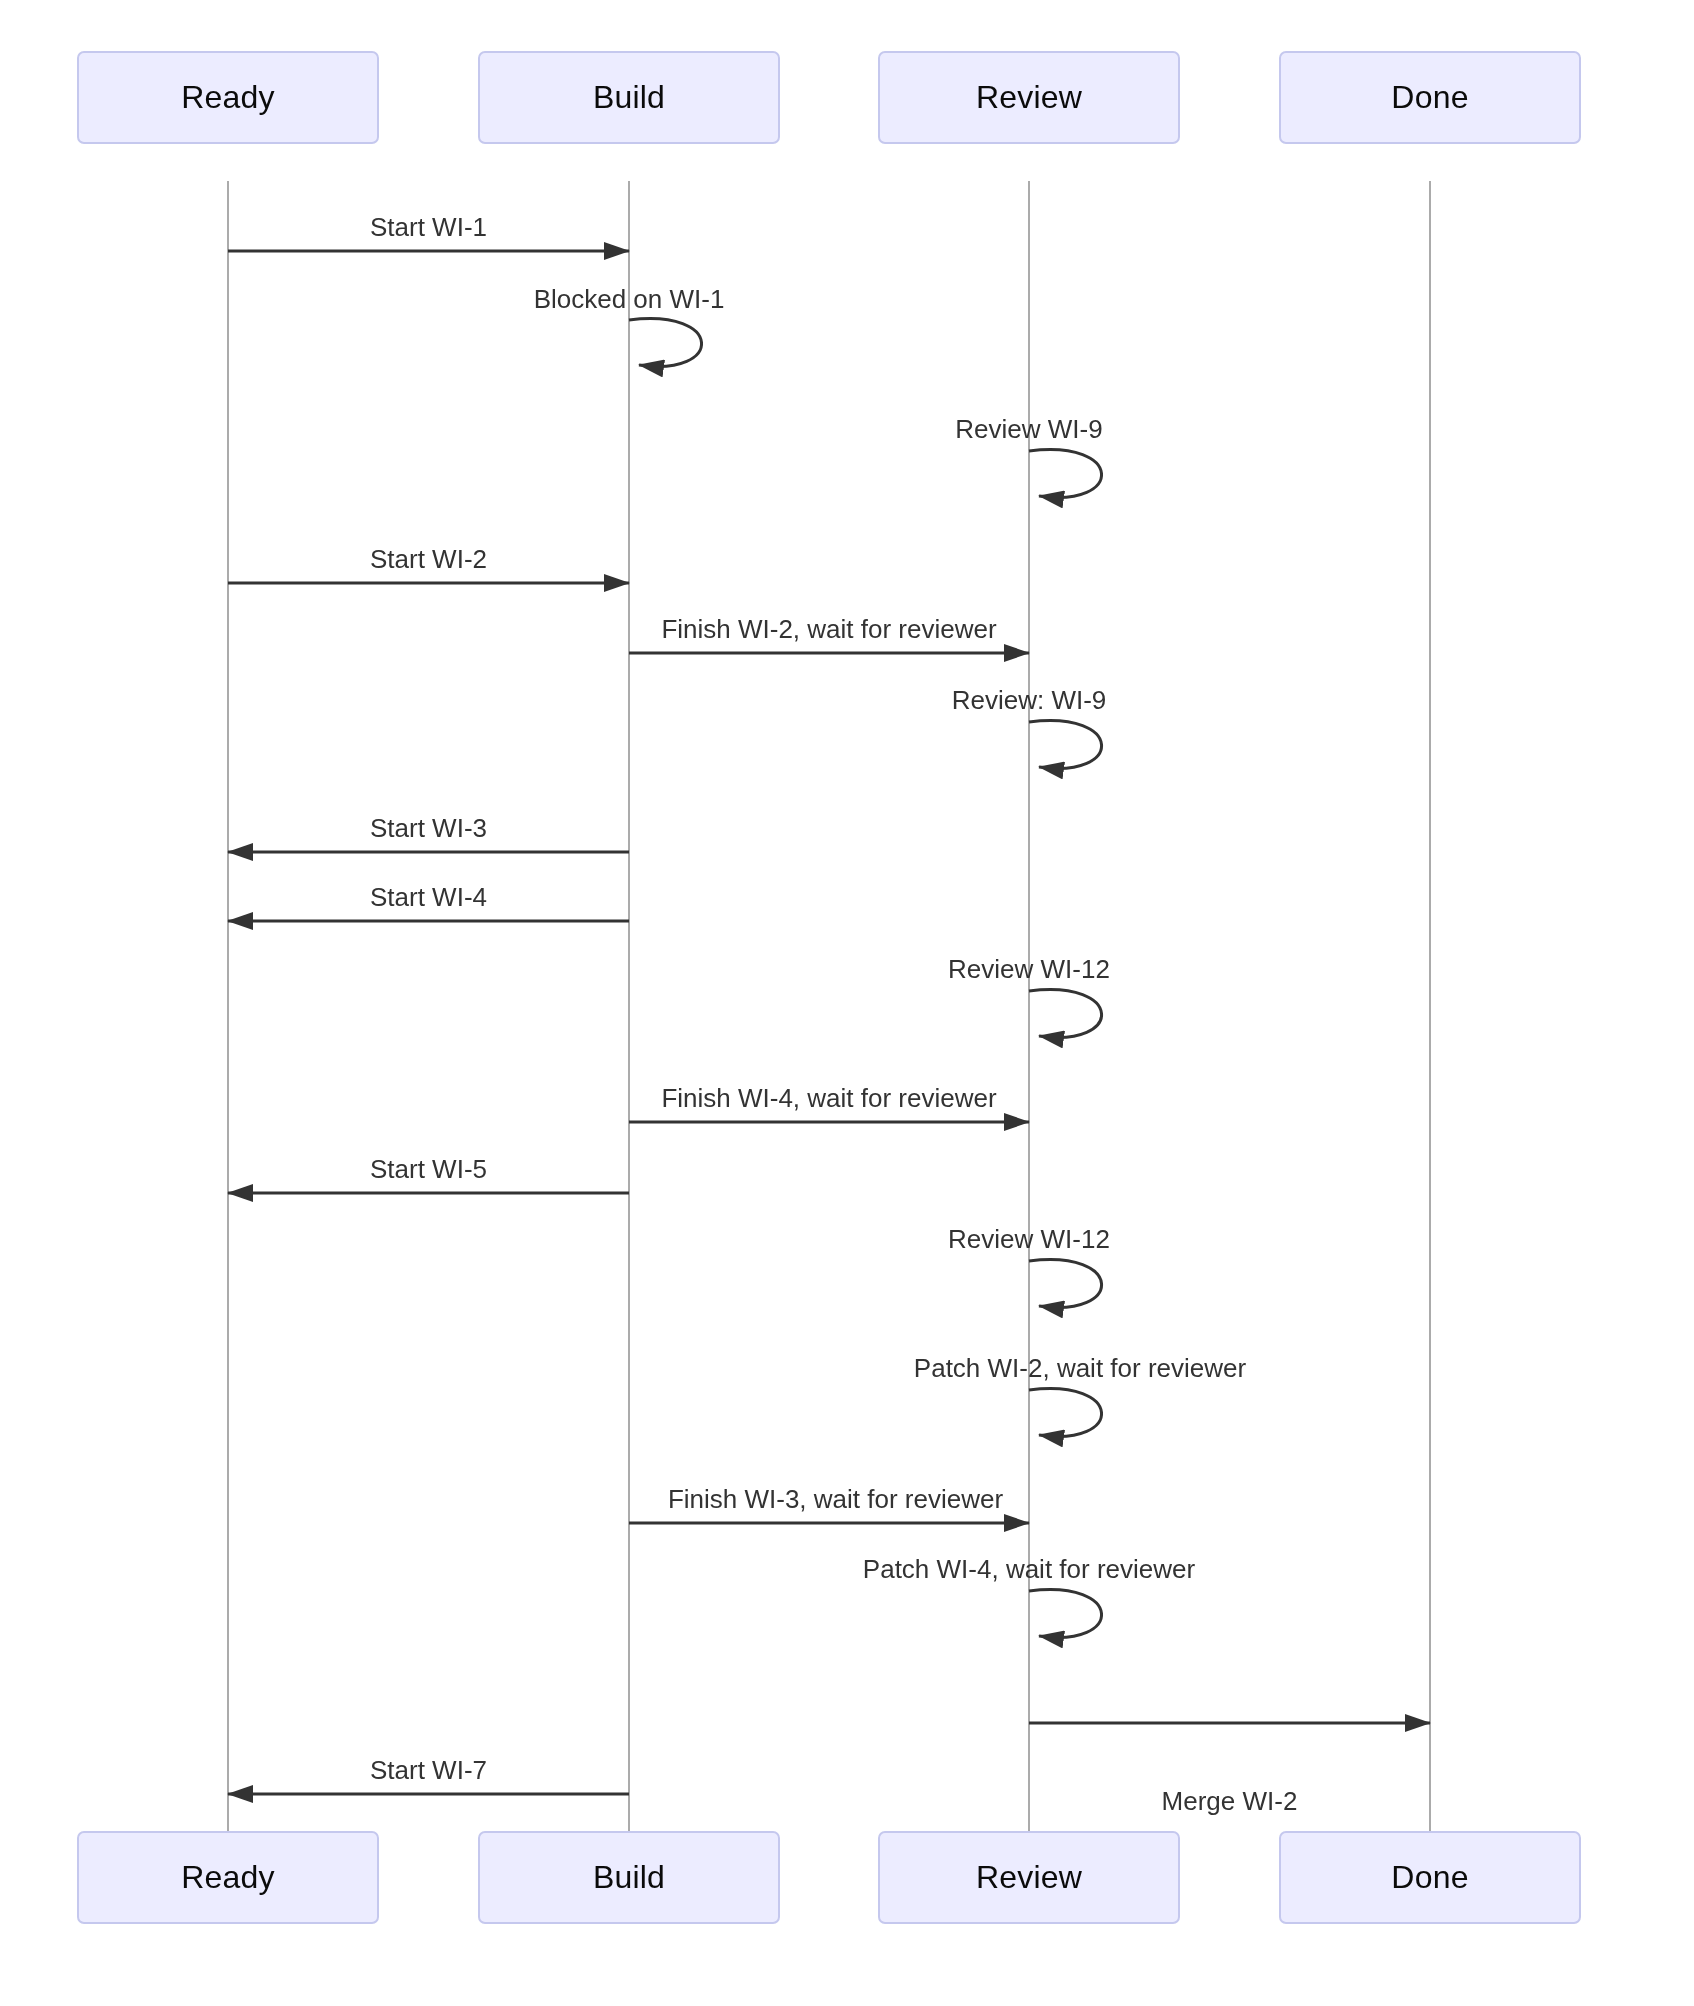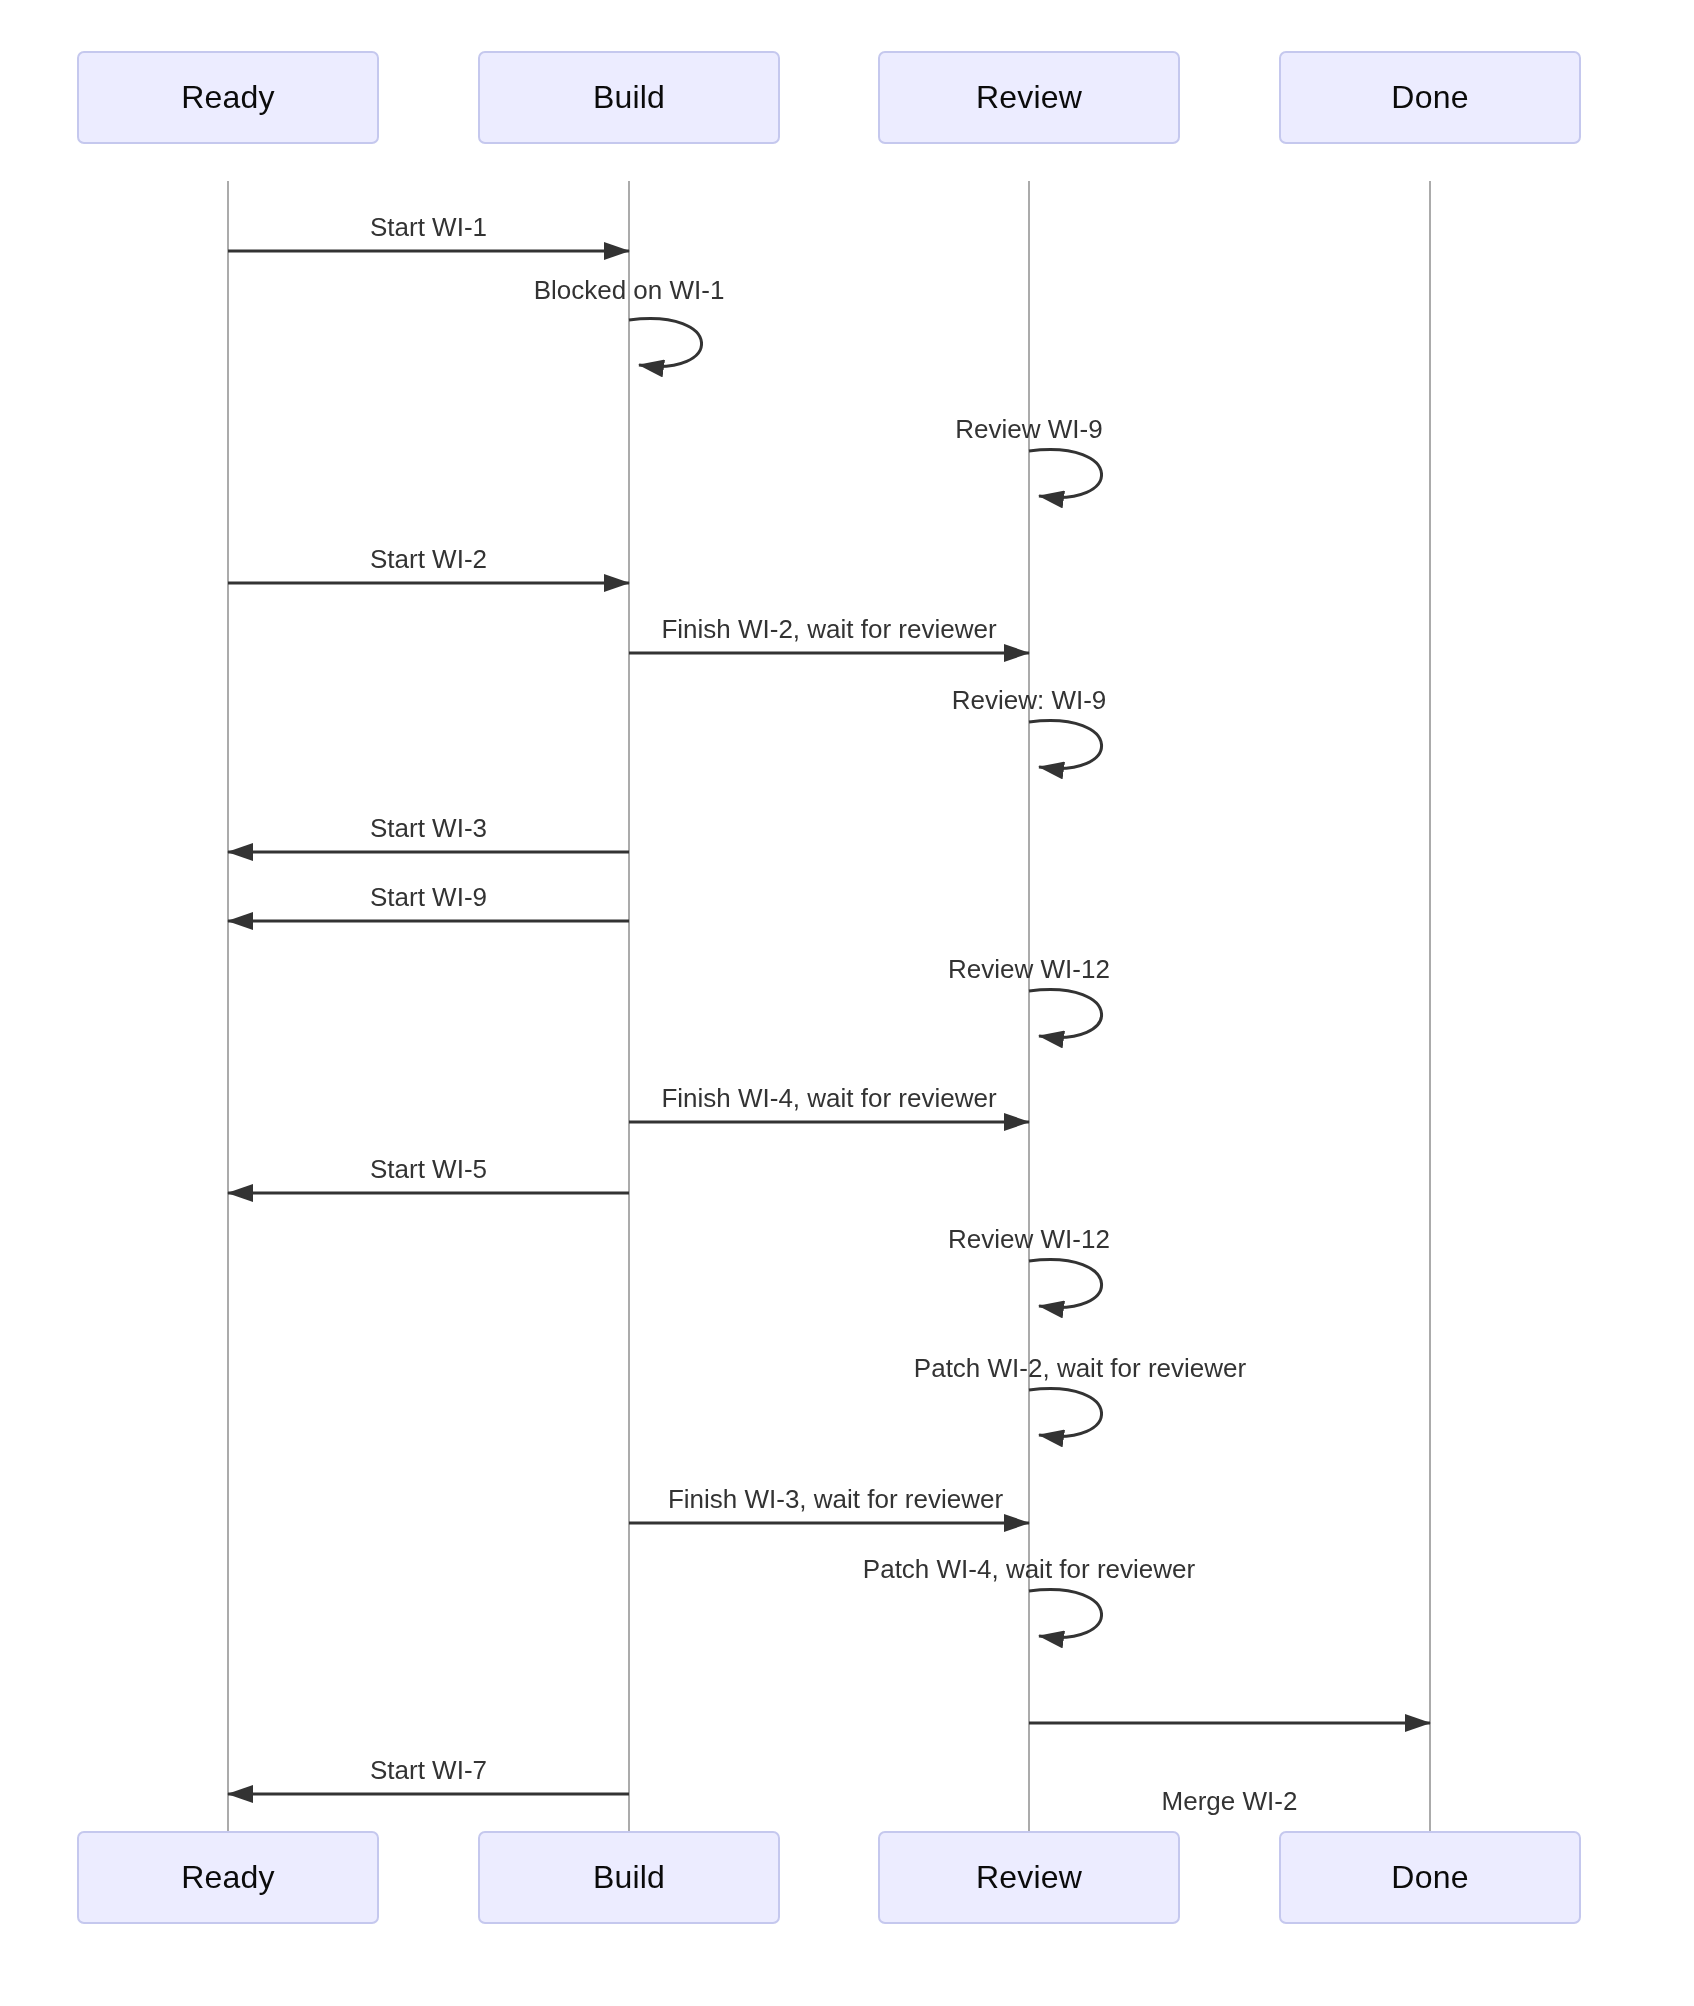--- a/index.html
+++ b/index.html
@@ -93,27 +93,27 @@
       </div>
       <div class="actor-box" style="left: 878px; top: 51px;">
         <span class="actor-label">Review</span>
       </div>
       <div class="actor-box" style="left: 1279px; top: 51px;">
         <span class="actor-label">Done</span>
       </div>
     </div>
   <div id="labels-layer">
       <div class="msg-label" style="left: 428.5px; top: 227px;">Start WI-1</div>
-      <div class="msg-label" style="left: 629px; top: 290px;">Blocked on WI-1</div>
+      <div class="msg-label" style="left: 629px; top: 299px;">Blocked on WI-1</div>
       <div class="msg-label" style="left: 1029px; top: 429px;">Review WI-9</div>
       <div class="msg-label" style="left: 428.5px; top: 559px;">Start WI-2</div>
       <div class="msg-label" style="left: 829px; top: 629px;">Finish WI-2, wait for reviewer</div>
       <div class="msg-label" style="left: 1029px; top: 700px;">Review: WI-9</div>
       <div class="msg-label" style="left: 428.5px; top: 828px;">Start WI-3</div>
-      <div class="msg-label" style="left: 428.5px; top: 897px;">Start WI-9</div>
+      <div class="msg-label" style="left: 428.5px; top: 897px;">Start WI-4</div>
       <div class="msg-label" style="left: 1029px; top: 969px;">Review WI-12</div>
       <div class="msg-label" style="left: 829px; top: 1098px;">Finish WI-4, wait for reviewer</div>
       <div class="msg-label" style="left: 428.5px; top: 1169px;">Start WI-5</div>
       <div class="msg-label" style="left: 1029px; top: 1239px;">Review WI-12</div>
       <div class="msg-label" style="left: 1080px; top: 1368px;">Patch WI-2, wait for reviewer</div>
       <div class="msg-label" style="left: 829px; top: 1499px; padding-left: 13px;">Finish WI-3, wait for reviewer</div>
       <div class="msg-label" style="left: 1029px; top: 1569px;">Patch WI-4, wait for reviewer</div>
       <div class="msg-label" style="left: 1229.5px; top: 1801px;">Merge WI-2</div>
       <div class="msg-label" style="left: 428.5px; top: 1770px;">Start WI-7</div>
     </div>

